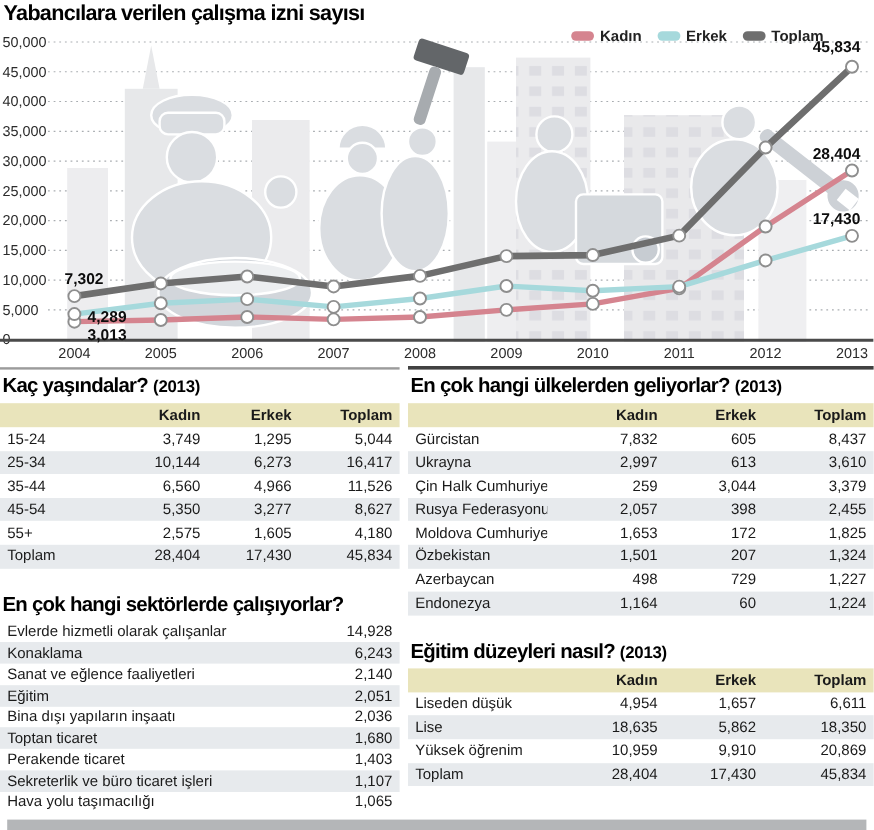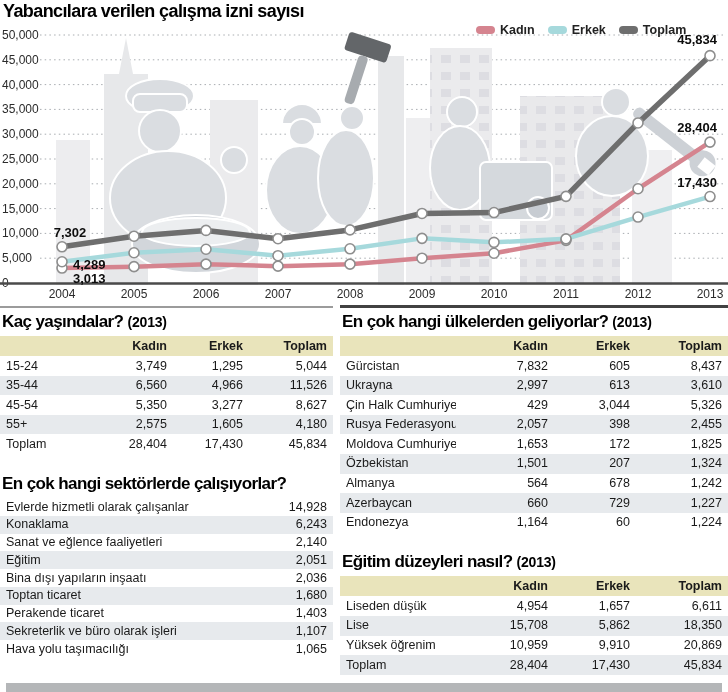--- a/index.html
+++ b/index.html
@@ -229,20 +229,26 @@
       <span class="c c3">Toplam</span>
     </div>
     <div class="tbody">
         <div class="trow">
           <span class="c c0">15-24</span>
           <span class="c c1">3,749</span>
           <span class="c c2">1,295</span>
           <span class="c c3">5,044</span>
         </div>
         <div class="trow">
+          <span class="c c0">25-34</span>
+          <span class="c c1">10,144</span>
+          <span class="c c2">6,273</span>
+          <span class="c c3">16,417</span>
+        </div>
+        <div class="trow">
           <span class="c c0">35-44</span>
           <span class="c c1">6,560</span>
           <span class="c c2">4,966</span>
           <span class="c c3">11,526</span>
         </div>
         <div class="trow">
           <span class="c c0">45-54</span>
           <span class="c c1">5,350</span>
           <span class="c c2">3,277</span>
           <span class="c c3">8,627</span>
@@ -287,21 +293,21 @@
         </div>
         <div class="trow">
           <span class="c c0">Toptan ticaret</span>
           <span class="c c1">1,680</span>
         </div>
         <div class="trow">
           <span class="c c0">Perakende ticaret</span>
           <span class="c c1">1,403</span>
         </div>
         <div class="trow">
-          <span class="c c0">Sekreterlik ve büro olarak işleri</span>
+          <span class="c c0">Sekreterlik ve büro ticaret işleri</span>
           <span class="c c1">1,107</span>
         </div>
         <div class="trow">
           <span class="c c0">Hava yolu taşımacılığı</span>
           <span class="c c1">1,065</span>
         </div>
       </div>
   </div>
 </div>
 
@@ -322,51 +328,45 @@
           <span class="c c3">8,437</span>
         </div>
         <div class="trow">
           <span class="c c0">Ukrayna</span>
           <span class="c c1">2,997</span>
           <span class="c c2">613</span>
           <span class="c c3">3,610</span>
         </div>
         <div class="trow">
           <span class="c c0">Çin Halk Cumhuriyeti</span>
-          <span class="c c1">429</span>
+          <span class="c c1">259</span>
           <span class="c c2">3,044</span>
-          <span class="c c3">5,326</span>
+          <span class="c c3">3,379</span>
         </div>
         <div class="trow">
           <span class="c c0">Rusya Federasyonu</span>
           <span class="c c1">2,057</span>
           <span class="c c2">398</span>
           <span class="c c3">2,455</span>
         </div>
         <div class="trow">
           <span class="c c0">Moldova Cumhuriyeti</span>
           <span class="c c1">1,653</span>
           <span class="c c2">172</span>
           <span class="c c3">1,825</span>
         </div>
         <div class="trow">
           <span class="c c0">Özbekistan</span>
           <span class="c c1">1,501</span>
           <span class="c c2">207</span>
           <span class="c c3">1,324</span>
         </div>
         <div class="trow">
-          <span class="c c0">Almanya</span>
-          <span class="c c1">564</span>
-          <span class="c c2">678</span>
-          <span class="c c3">1,242</span>
-        </div>
-        <div class="trow">
           <span class="c c0">Azerbaycan</span>
-          <span class="c c1">660</span>
+          <span class="c c1">498</span>
           <span class="c c2">729</span>
           <span class="c c3">1,227</span>
         </div>
         <div class="trow">
           <span class="c c0">Endonezya</span>
           <span class="c c1">1,164</span>
           <span class="c c2">60</span>
           <span class="c c3">1,224</span>
         </div>
       </div>
@@ -382,21 +382,21 @@
     </div>
     <div class="tbody">
         <div class="trow">
           <span class="c c0">Liseden düşük</span>
           <span class="c c1">4,954</span>
           <span class="c c2">1,657</span>
           <span class="c c3">6,611</span>
         </div>
         <div class="trow">
           <span class="c c0">Lise</span>
-          <span class="c c1">15,708</span>
+          <span class="c c1">18,635</span>
           <span class="c c2">5,862</span>
           <span class="c c3">18,350</span>
         </div>
         <div class="trow">
           <span class="c c0">Yüksek öğrenim</span>
           <span class="c c1">10,959</span>
           <span class="c c2">9,910</span>
           <span class="c c3">20,869</span>
         </div>
         <div class="trow">

